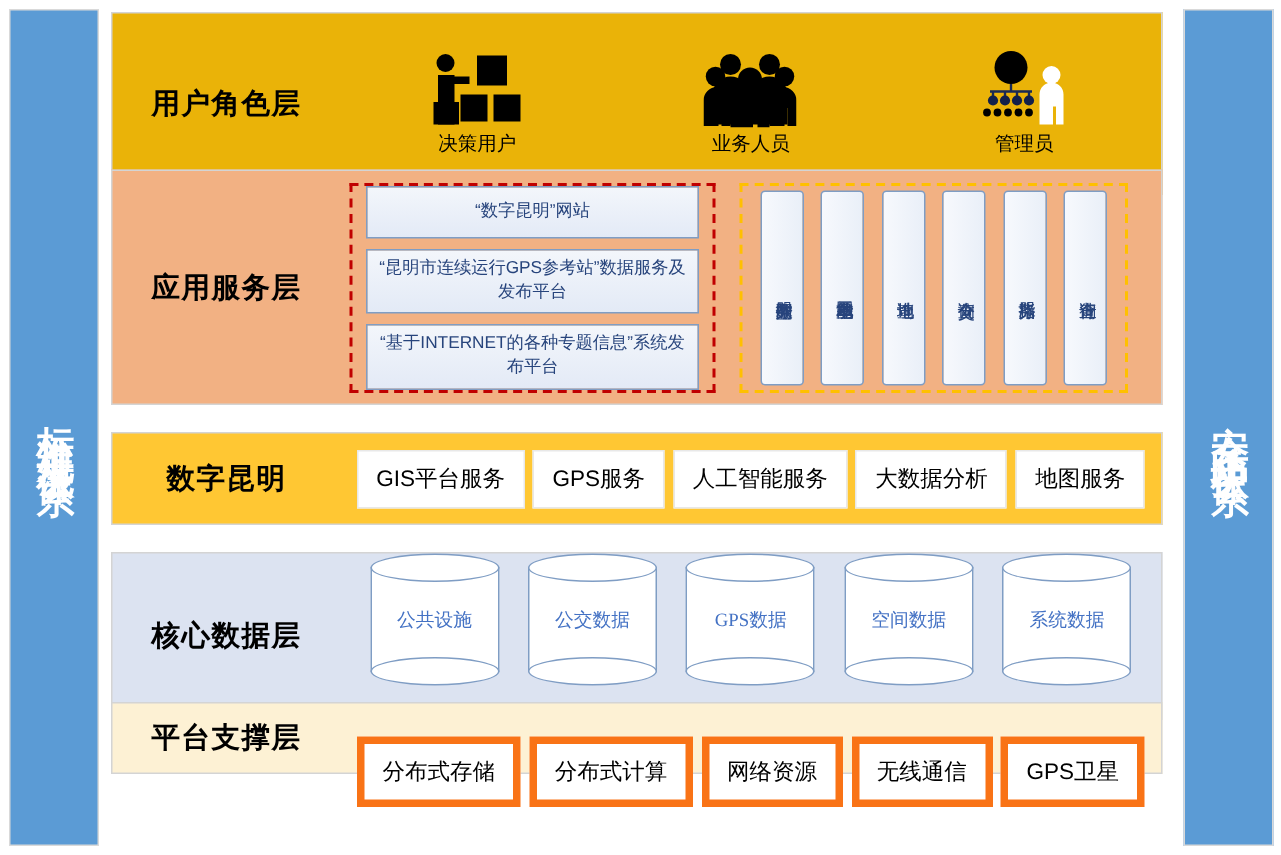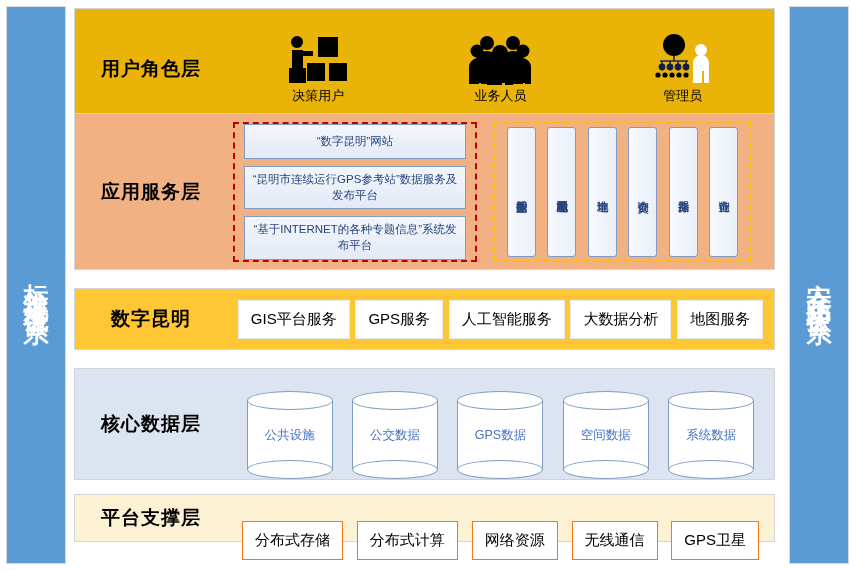--- a/index.html
+++ b/index.html
@@ -35,21 +35,21 @@
     flex:0 0 152px;text-align:center;
     font-size:19px;font-weight:bold;color:#000;
     letter-spacing:1px;
   }
   .band .band-body{flex:1 1 auto;height:100%;position:relative;}
 
   #band-user     {top:8px;  height:122px;  background:#eab308;}
   #band-app      {top:113px;height:157px; background:#f2b183;}
   #band-analysis {top:288px;height:62px;  background:#ffc733;}
   #band-data     {top:368px;height:112px; background:#dce3f1;}
-  #band-platform {top:494px;height:48px;  background:#fdf1d4;}
+  #band-platform {top:468px;height:48px;  background:#fdf1d4;}
 
   
   .roles{display:flex;height:100%;align-items:center;}
   .role{
     flex:1 1 0;display:flex;flex-direction:column;
     align-items:center;justify-content:center;gap:2px;
   }
   .role-label{font-size:13px;color:#000;font-weight:500;}
   .role-icon{height:52px;display:flex;align-items:flex-end;justify-content:center;}
 
@@ -91,24 +91,24 @@
   }
 
   
   .chips{display:flex;align-items:center;height:100%;justify-content:space-around;padding:0 8px;box-sizing:border-box;}
   .chip{
     background:#ffffff;
     font-size:15px;color:#000;text-align:center;
     padding:9px 12px;white-space:nowrap;
   }
   .chip.analysis{border:1px solid #e8e8e8;}
-  .chip.platform{border:1px solid #f97316;margin-top:44px;}
-
-  
-  .cyls{display:flex;align-items:flex-end;height:100%;justify-content:space-around;padding:0 10px;box-sizing:border-box;}
+  .chip.platform{border:5px solid #f97316;margin-top:44px;}
+
+  
+  .cyls{display:flex;align-items:flex-start;height:100%;justify-content:space-around;padding:0 10px;box-sizing:border-box;font-family:Liberation Serif, serif;}
   .cyl{position:relative;width:86px;height:88px;}
   .cyl .body{
     position:absolute;left:0;top:9px;width:86px;height:70px;
     background:#ffffff;border-left:1px solid #7f9dc4;border-right:1px solid #7f9dc4;
     box-sizing:border-box;
   }
   .cyl .top{
     position:absolute;left:0;top:0;width:86px;height:19px;
     background:#ffffff;border:1px solid #7f9dc4;border-radius:50%;
     box-sizing:border-box;

